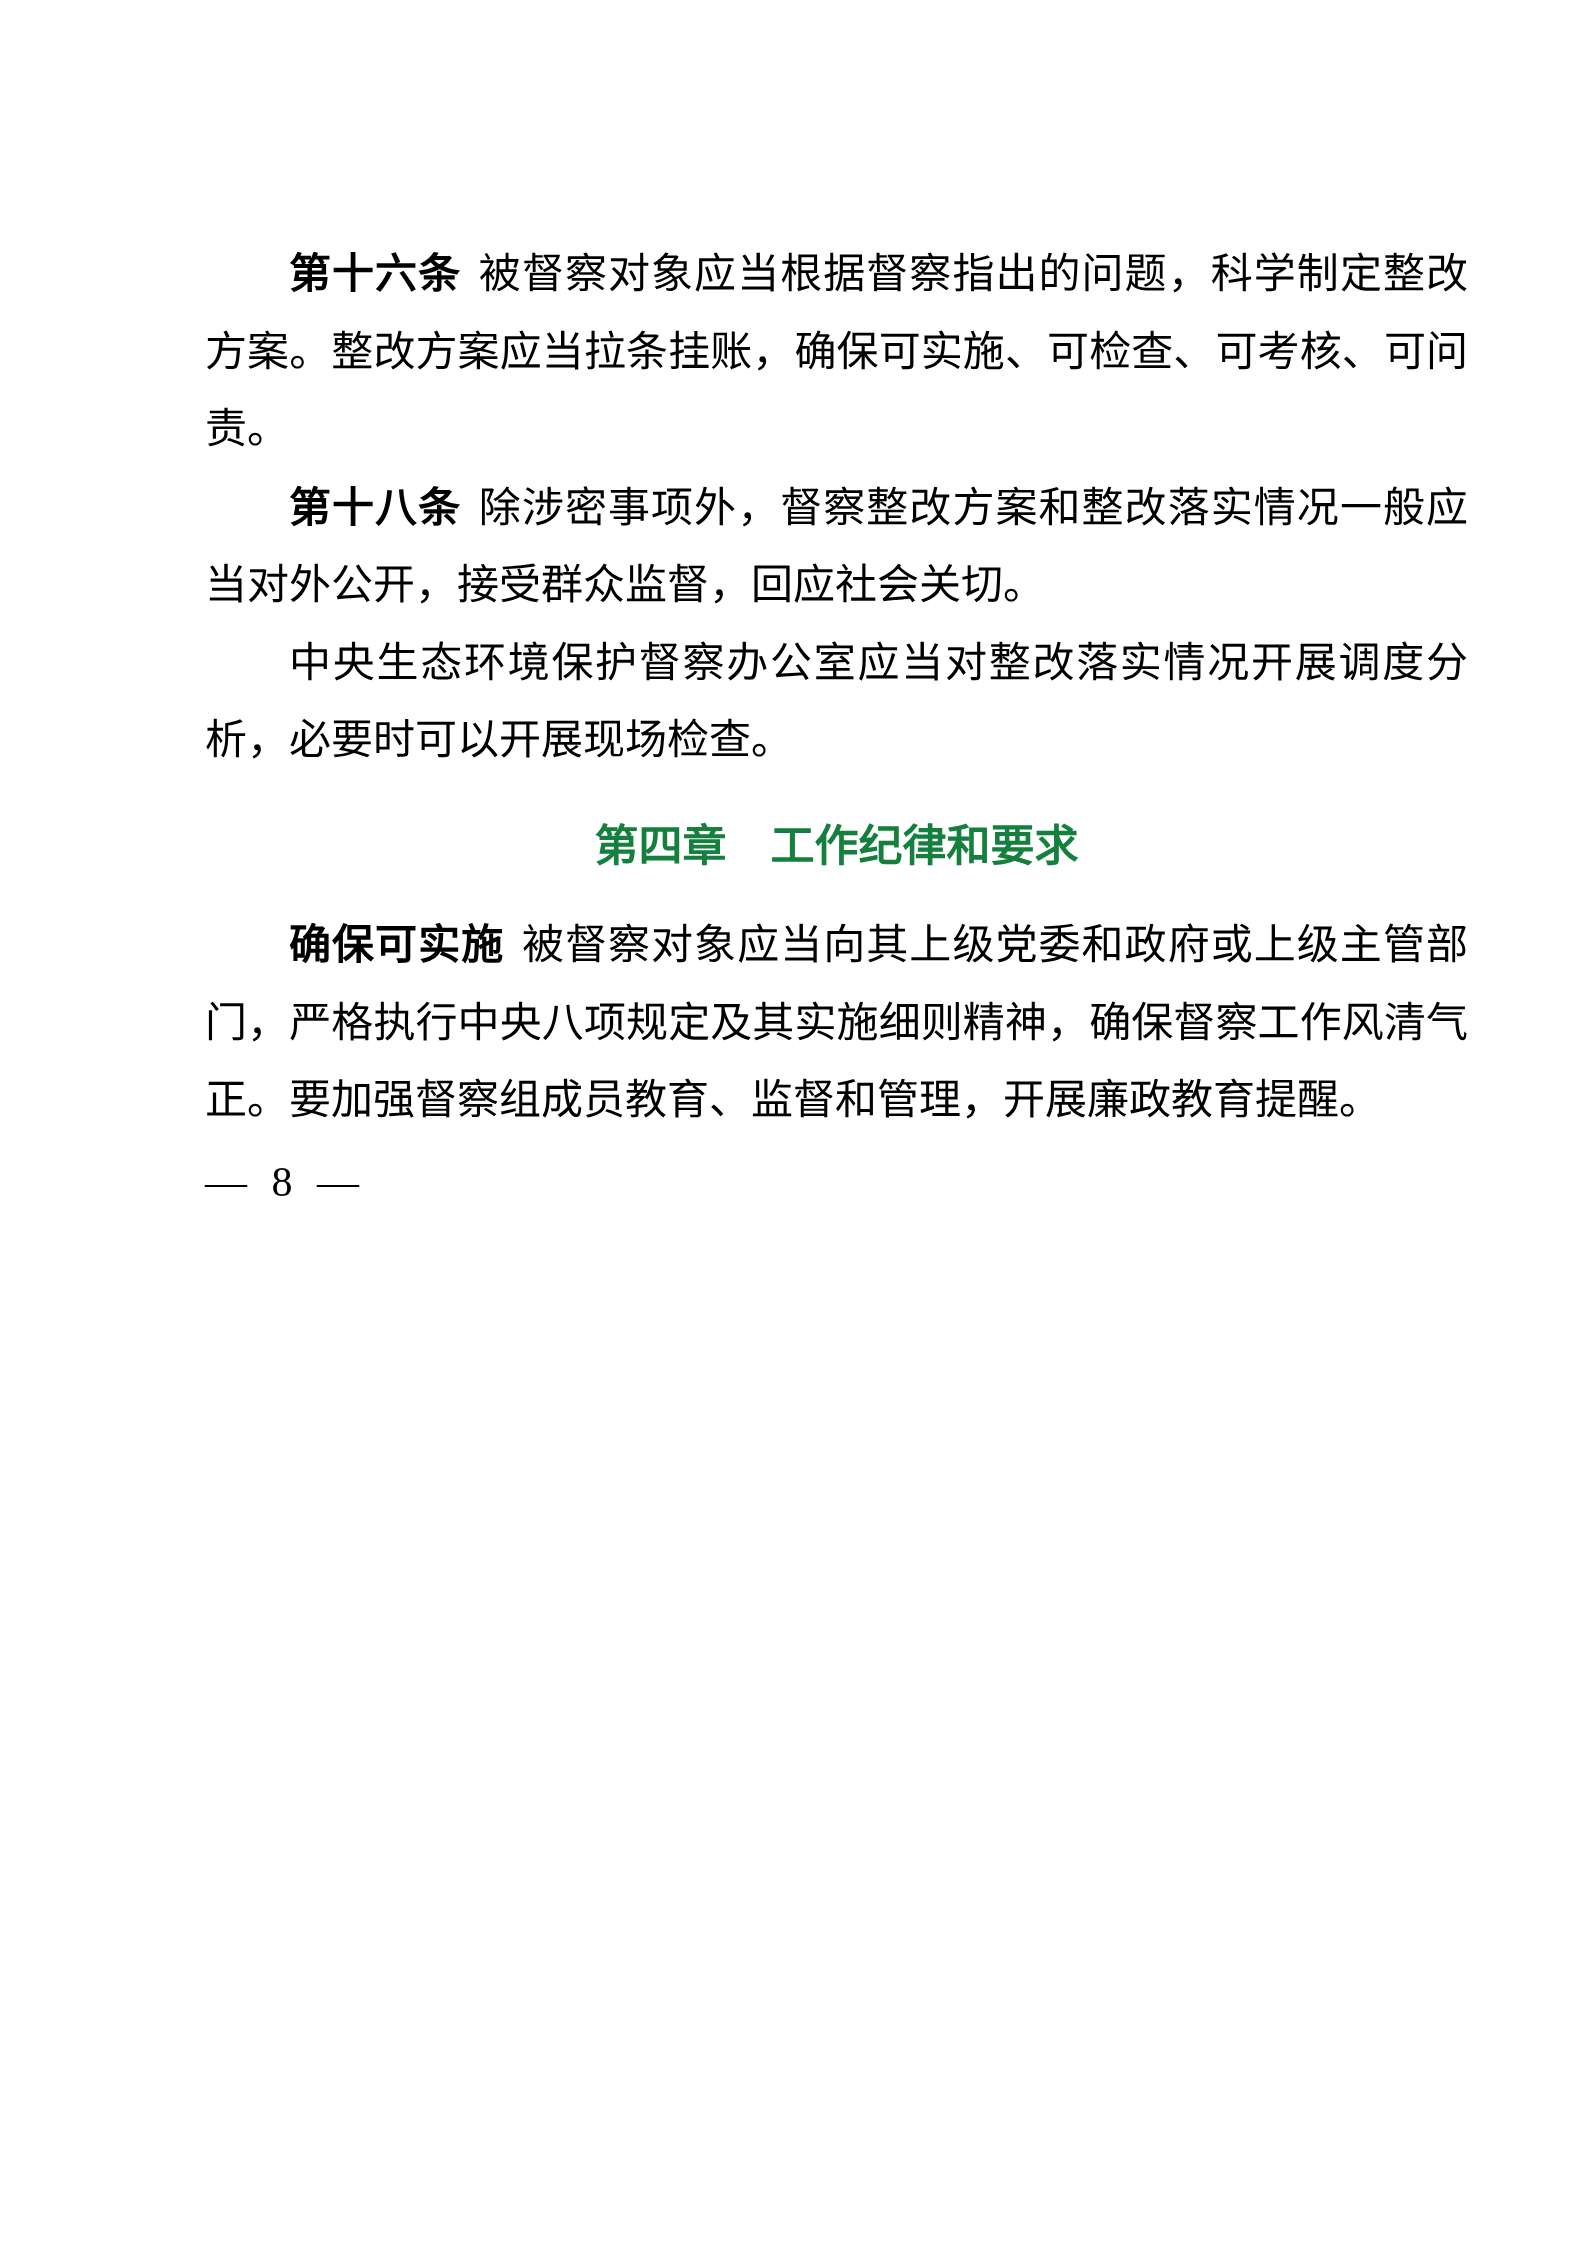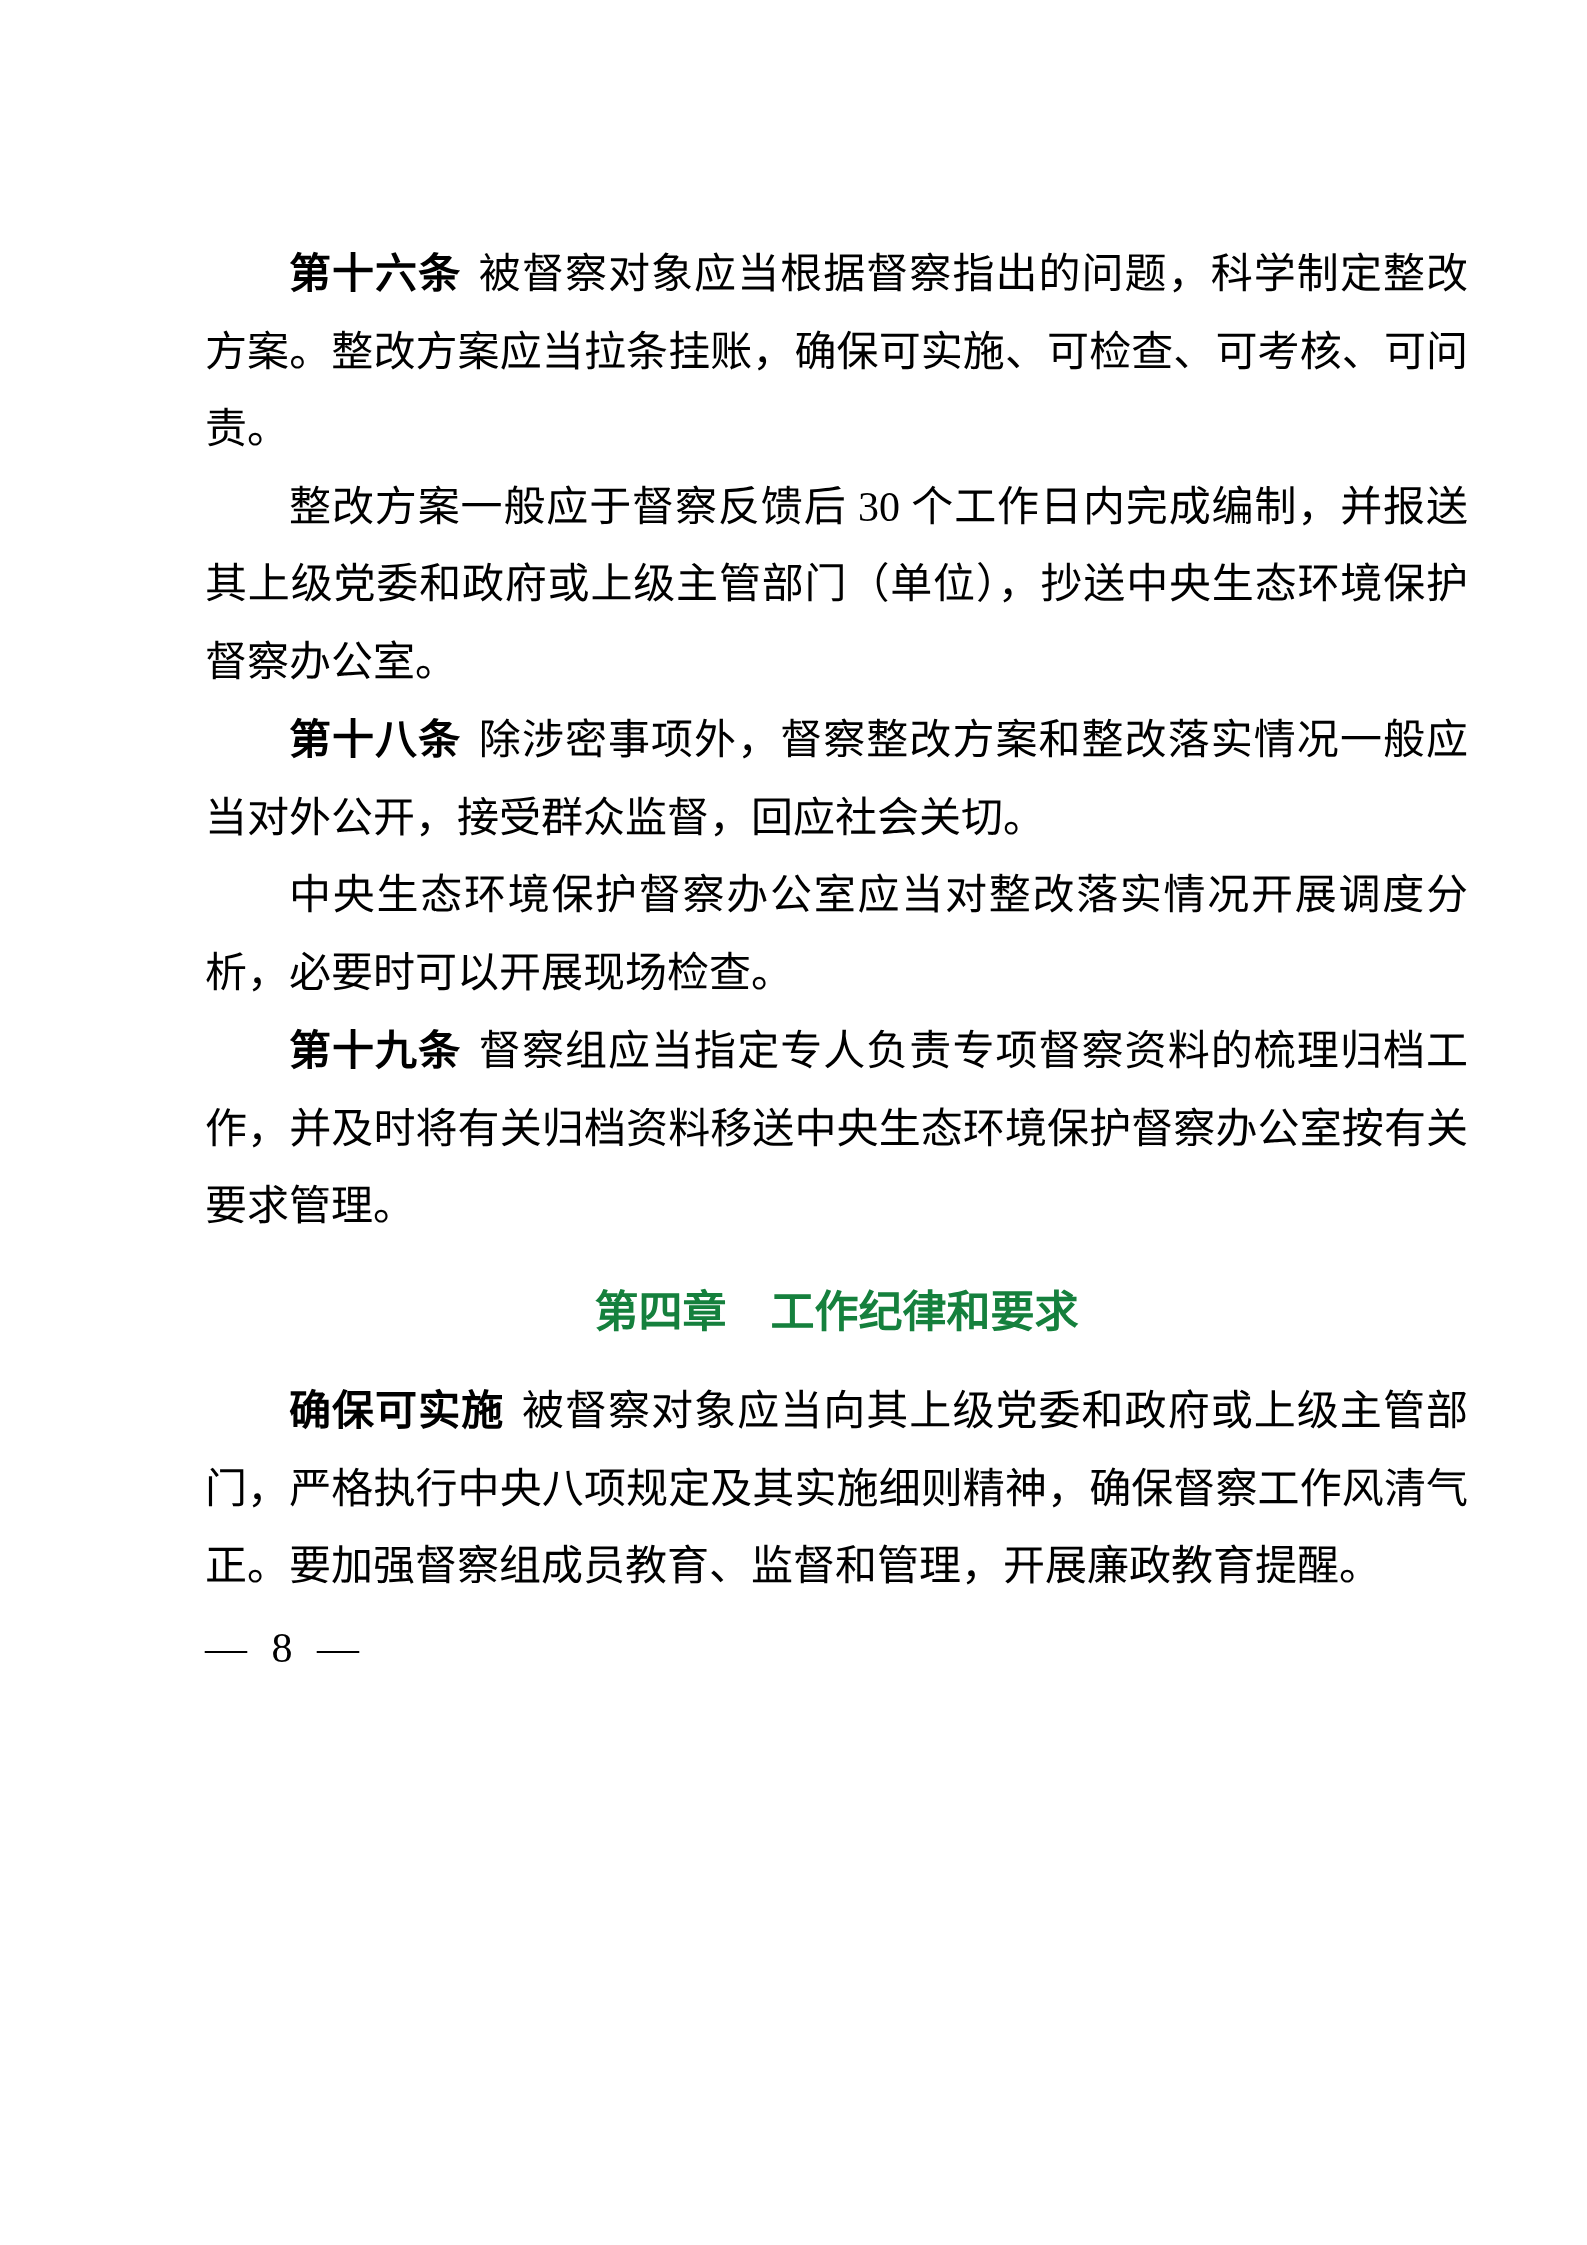--- a/index.html
+++ b/index.html
@@ -52,29 +52,27 @@
     text-align: left;
   }
 </style>
 </head>
 <body>
 
 <div class="page">
 
   <p class="para"><span class="art-num">第十六条</span><span>被督察对象应当根据督察指出的问题，科学制定整改方案。整改方案应当拉条挂账，确保可实施、可检查、可考核、可问责。</span></p>
 
-  <p class="para"><span>整改方案一般应于督察反馈后 30 个工作日内完成编制，并报送其上级党委和政府或上级主管部门（单位），抄送中央生态环境保护督察办公室。</span></p>
 
 
   <p class="para"><span class="art-num">第十八条</span><span>除涉密事项外，督察整改方案和整改落实情况一般应当对外公开，接受群众监督，回应社会关切。</span></p>
 
   <p class="para"><span>中央生态环境保护督察办公室应当对整改落实情况开展调度分析，必要时可以开展现场检查。</span></p>
 
 
-  <p class="para"><span class="art-num">第十九条</span><span>督察组应当指定专人负责专项督察资料的梳理归档工作，并及时将有关归档资料移送中央生态环境保护督察办公室按有关要求管理。</span></p>
 
   <h2 class="chapter-heading">第四章　工作纪律和要求</h2>
 
   <p class="para"><span class="art-num">确保可实施</span><span>被督察对象应当向其上级党委和政府或上级主管部门，严格执行中央八项规定及其实施细则精神，确保督察工作风清气正。要加强督察组成员教育、监督和管理，开展廉政教育提醒。</span></p>
 
   <div class="page-footer">— 8 —</div>
 
 </div>
 
 </body></html>

